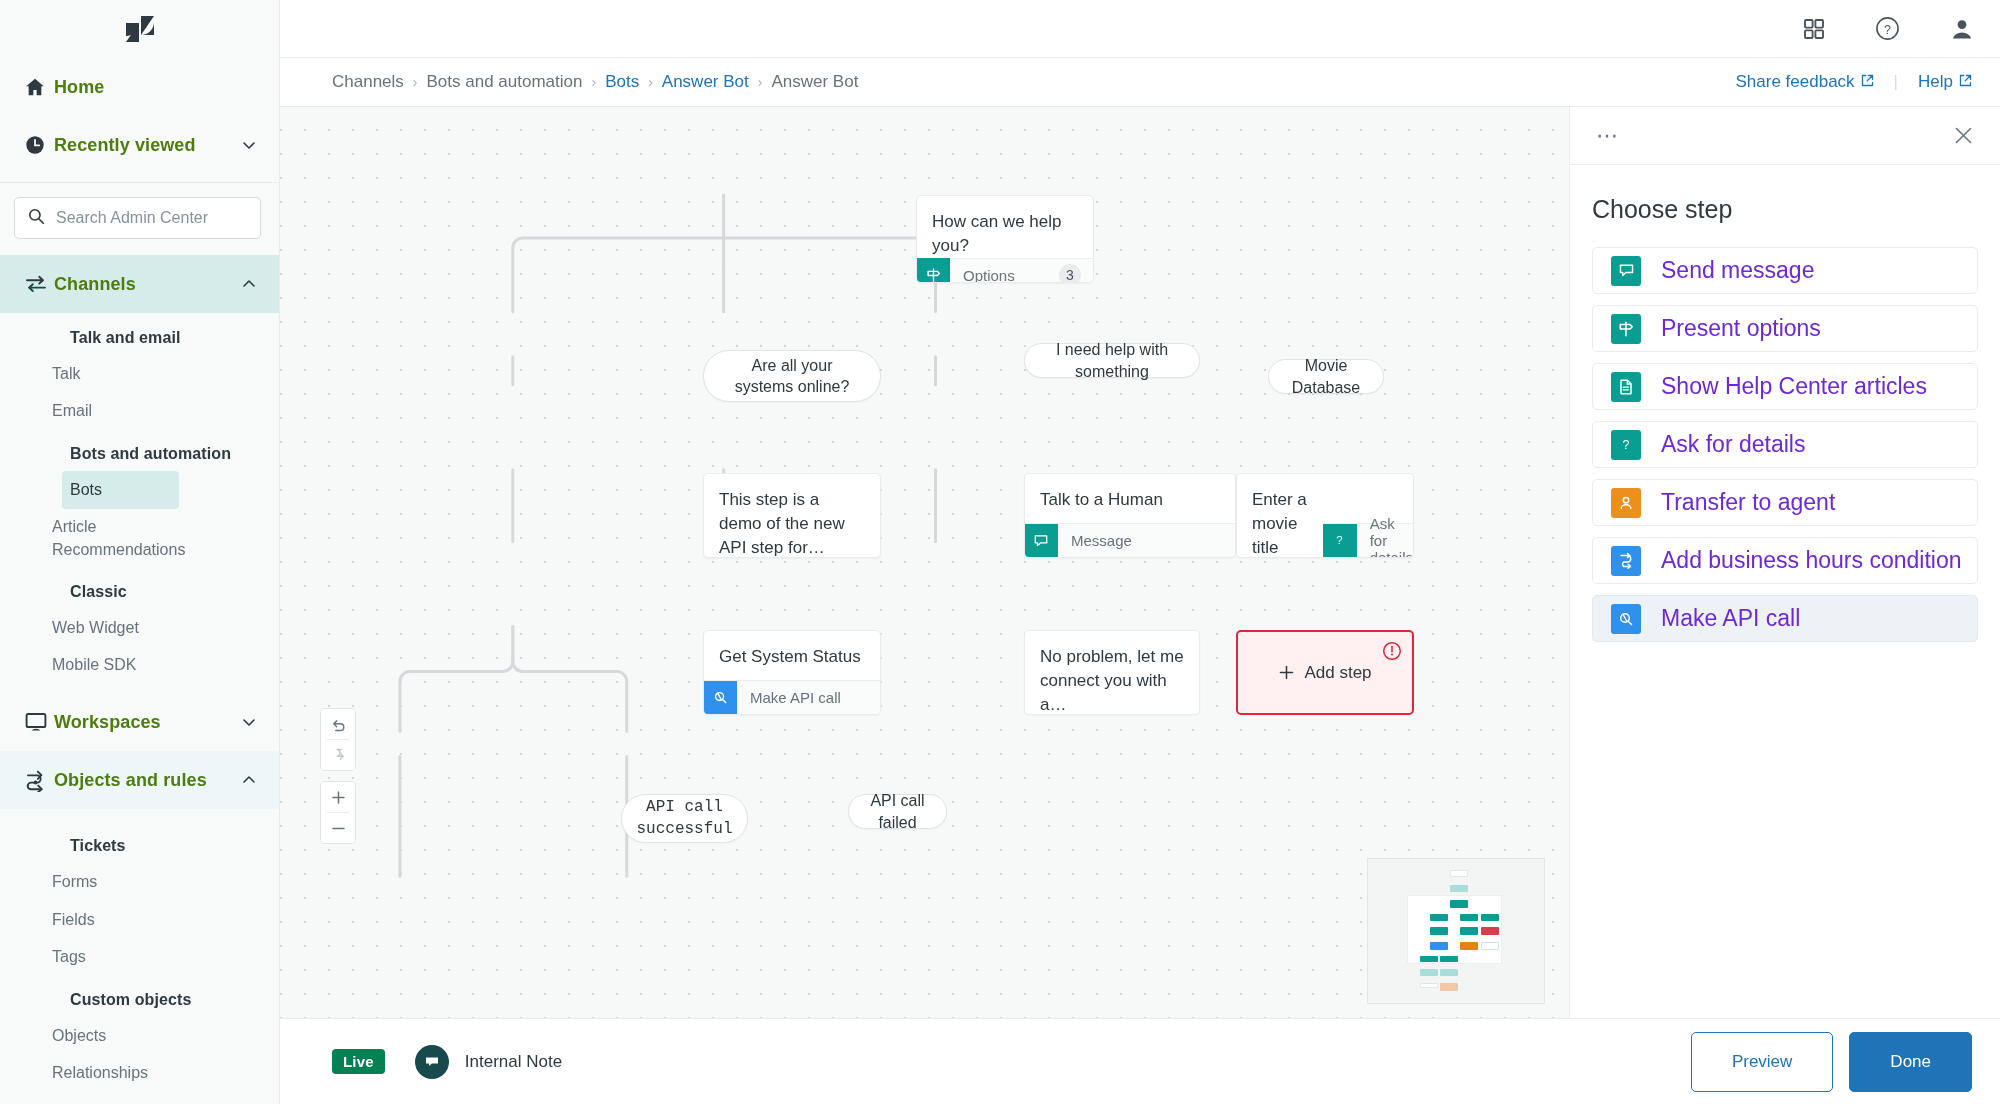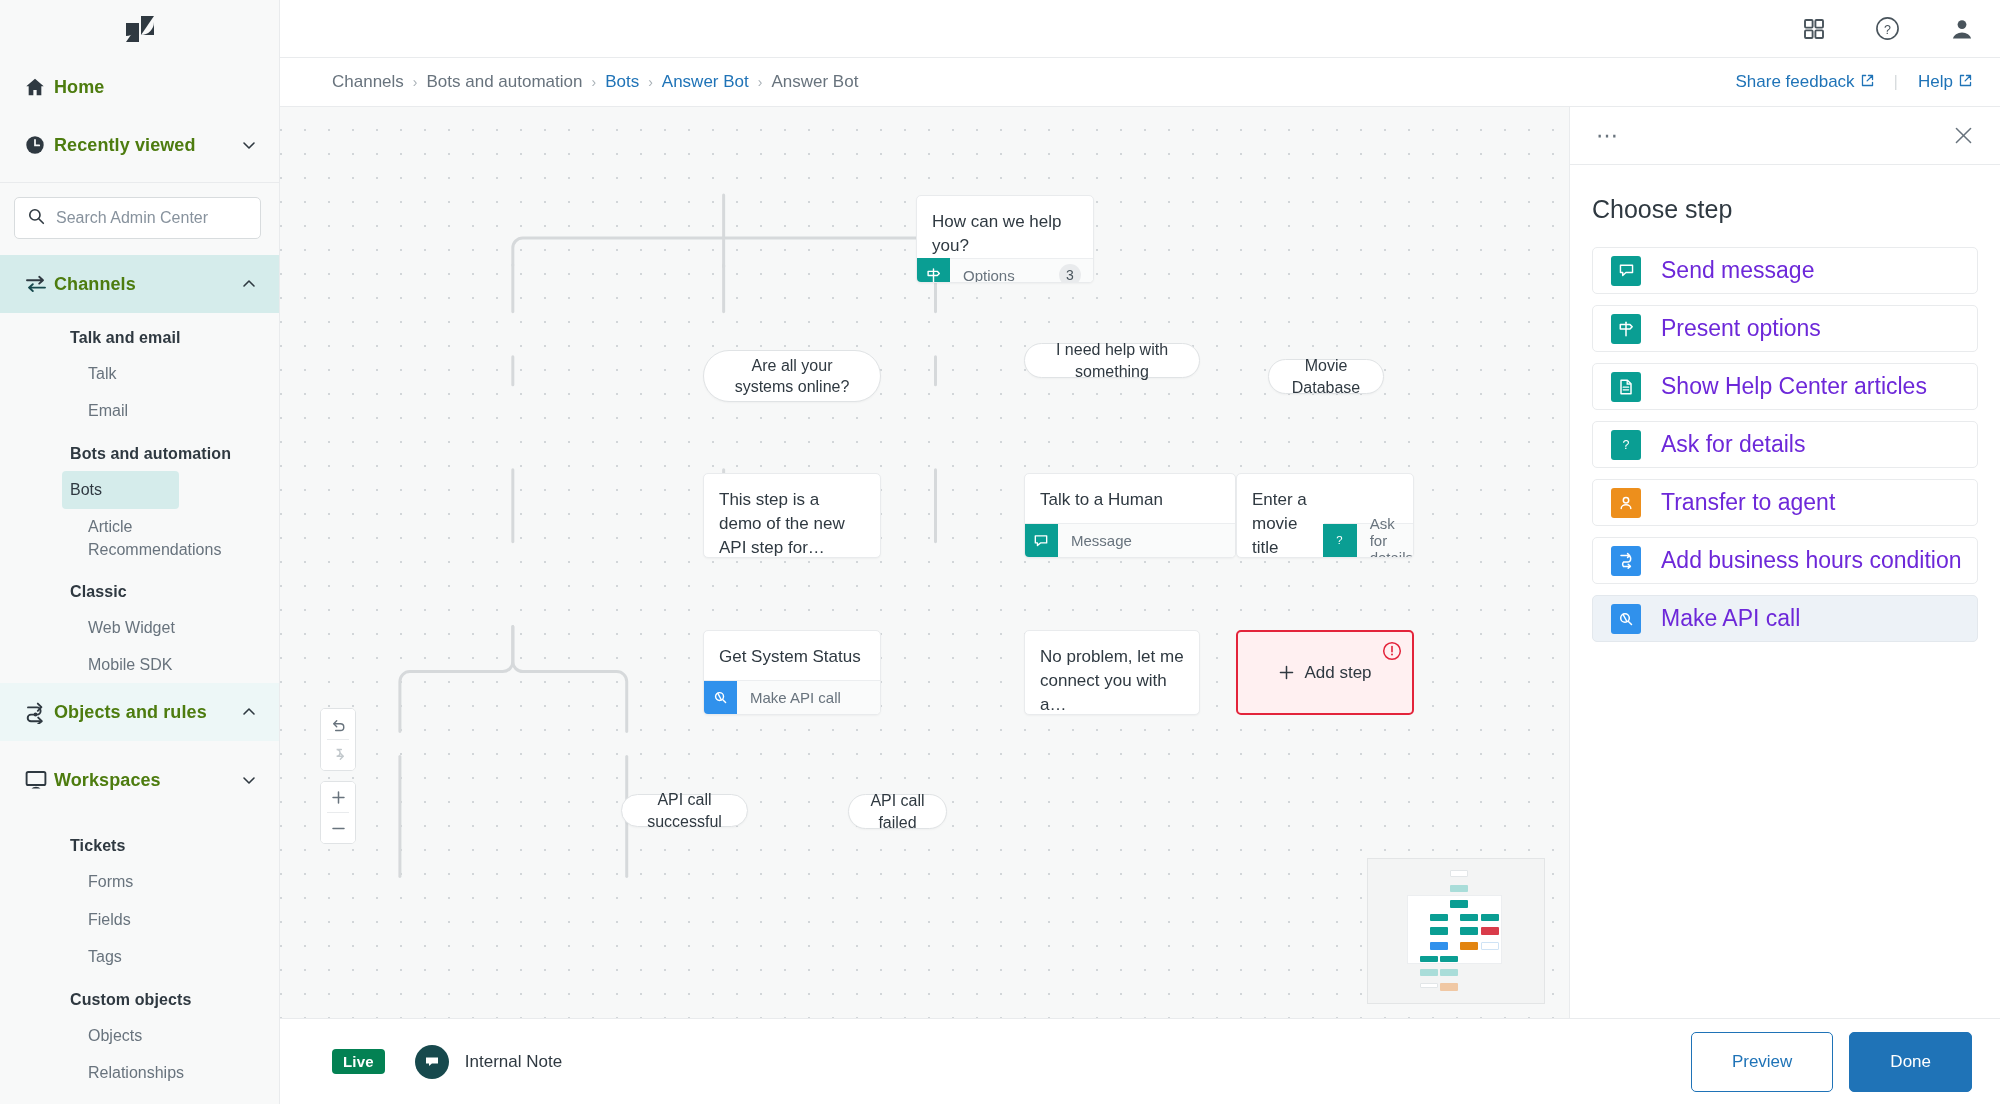--- a/index.html
+++ b/index.html
@@ -38,21 +38,21 @@
 
   .sb-section-active { background: #d5eceb; }
   .sb-section-active2 { background: #edf7f7; }
 
   .sb-group { padding: 0 0 0 0; }
   .sb-head {
     font-size: 16px; font-weight: 700; color: #2f3941;
     padding: 16px 0 8px 70px; letter-spacing: .1px;
   }
   .sb-link {
-    font-size: 16px; color: #68737d; padding: 7px 0 7px 88px;
+    font-size: 16px; color: #68737d; padding: 7px 0 7px 52px;
     cursor: pointer; line-height: 1.45;
   }
   .sb-link.sel { background: #d5eceb; color: #2f3941; margin: 0 100px 0 62px; padding-left: 8px; border-radius: 4px; }
   .sb-link.multi { padding-top: 6px; padding-bottom: 6px; max-width: 230px; }
 
   
   .main { flex: 1 1 auto; height: 1104px; position: relative; display: flex; flex-direction: column; }
   .topbar {
     height: 58px; border-bottom: 1px solid #e9ebed; background: #fff;
     display: flex; align-items: center; justify-content: flex-end; padding-right: 26px; gap: 50px;
@@ -255,48 +255,48 @@
       <div class="sb-head">Bots and automation</div>
       <div class="sb-link sel">Bots</div>
       <div class="sb-link multi">Article Recommendations</div>
     </div>
     <div class="sb-group">
       <div class="sb-head">Classic</div>
       <div class="sb-link">Web Widget</div>
       <div class="sb-link">Mobile SDK</div>
     </div>
 
+    <div class="sb-row" style="margin-top:10px">
+      <span class="sb-ico">
+        <svg width="24" height="24" viewBox="0 0 24 24">
+          <rect x="2.6" y="4" width="18.8" height="13" rx="1.6" stroke="#2f3941" stroke-width="1.9" fill="none"></rect>
+          <path d="M7.5 20.4 a5.2 3.3 0 0 1 9 0 Z" fill="#2f3941"></path>
+        </svg>
+      </span>
+      <span class="sb-txt">Workspaces</span>
+      <span class="sb-chev">
+        <svg width="16" height="16" viewBox="0 0 16 16">
+            <path d="M3 6 L8 11 L13 6" stroke="#2f3941" stroke-width="1.6" fill="none" stroke-linecap="round" stroke-linejoin="round"></path>
+          </svg>
+      </span>
+    </div>
+
     <div class="sb-row sb-section-active2">
       <span class="sb-ico">
         <svg width="24" height="24" viewBox="0 0 24 24">
           <path d="M4 7.4 h9 a3.6 3.6 0 0 1 0 7.2 h-6 a3.3 3.3 0 0 0 0 6.6 h9" stroke="#2f3941" stroke-width="1.9" fill="none" stroke-linecap="round"></path>
           <circle cx="11.5" cy="14.5" r="1.9" fill="#2f3941"></circle>
           <path d="M13.8 3.6 L17.4 7.2 L13.8 10.8" stroke="#2f3941" stroke-width="1.9" fill="none" stroke-linecap="round" stroke-linejoin="round"></path>
           <path d="M14.2 17.6 L17.8 21.2 L14.2 24" stroke="#2f3941" stroke-width="1.9" fill="none" stroke-linecap="round" stroke-linejoin="round"></path>
         </svg>
       </span>
       <span class="sb-txt">Objects and rules</span>
       <span class="sb-chev">
         <svg width="16" height="16" viewBox="0 0 16 16">
             <path d="M3 10 L8 5 L13 10" stroke="#2f3941" stroke-width="1.6" fill="none" stroke-linecap="round" stroke-linejoin="round"></path>
-          </svg>
-      </span>
-    </div>
-
-    <div class="sb-row" style="margin-top:10px">
-      <span class="sb-ico">
-        <svg width="24" height="24" viewBox="0 0 24 24">
-          <rect x="2.6" y="4" width="18.8" height="13" rx="1.6" stroke="#2f3941" stroke-width="1.9" fill="none"></rect>
-          <path d="M7.5 20.4 a5.2 3.3 0 0 1 9 0 Z" fill="#2f3941"></path>
-        </svg>
-      </span>
-      <span class="sb-txt">Workspaces</span>
-      <span class="sb-chev">
-        <svg width="16" height="16" viewBox="0 0 16 16">
-            <path d="M3 6 L8 11 L13 6" stroke="#2f3941" stroke-width="1.6" fill="none" stroke-linecap="round" stroke-linejoin="round"></path>
           </svg>
       </span>
     </div>
 
     <div class="sb-group" style="margin-top:12px">
       <div class="sb-head">Tickets</div>
       <div class="sb-link">Forms</div>
       <div class="sb-link">Fields</div>
       <div class="sb-link">Tags</div>
     </div>
@@ -483,21 +483,21 @@
             <span style="margin-right:9px; display:flex; align-items:center;">
               <svg width="17" height="17" viewBox="0 0 18 18">
                   <path d="M9 2.6 V15.4 M2.6 9 H15.4" stroke="#2f3941" stroke-width="1.6" stroke-linecap="round"></path>
                 </svg>
             </span>
             <span>Add step</span>
           </div>
         </div>
 
         <div class="node" style="left:341px; top:687px; width:127px;">
-          <div class="pill" style="height:33px;">API call successful</div>
+          <div class="pill" style="height:49px;font-family:Liberation Mono, monospace;">API call successful</div>
         </div>
         <div class="node" style="left:568px; top:687px; width:99px;">
           <div class="pill" style="height:35px;">API call failed</div>
         </div>
 
         <div class="zoomctl" style="top:601px;">
           <button>
             <svg width="17" height="17" viewBox="0 0 18 18">
                 <path d="M4.4 8.2 H11 a3.6 3.6 0 0 1 0 7.2 H6" stroke="#68737d" stroke-width="1.5" fill="none" stroke-linecap="round"></path>
                 <path d="M7.1 5.1 L4 8.2 L7.1 11.3" stroke="#68737d" stroke-width="1.5" fill="none" stroke-linecap="round" stroke-linejoin="round"></path>

